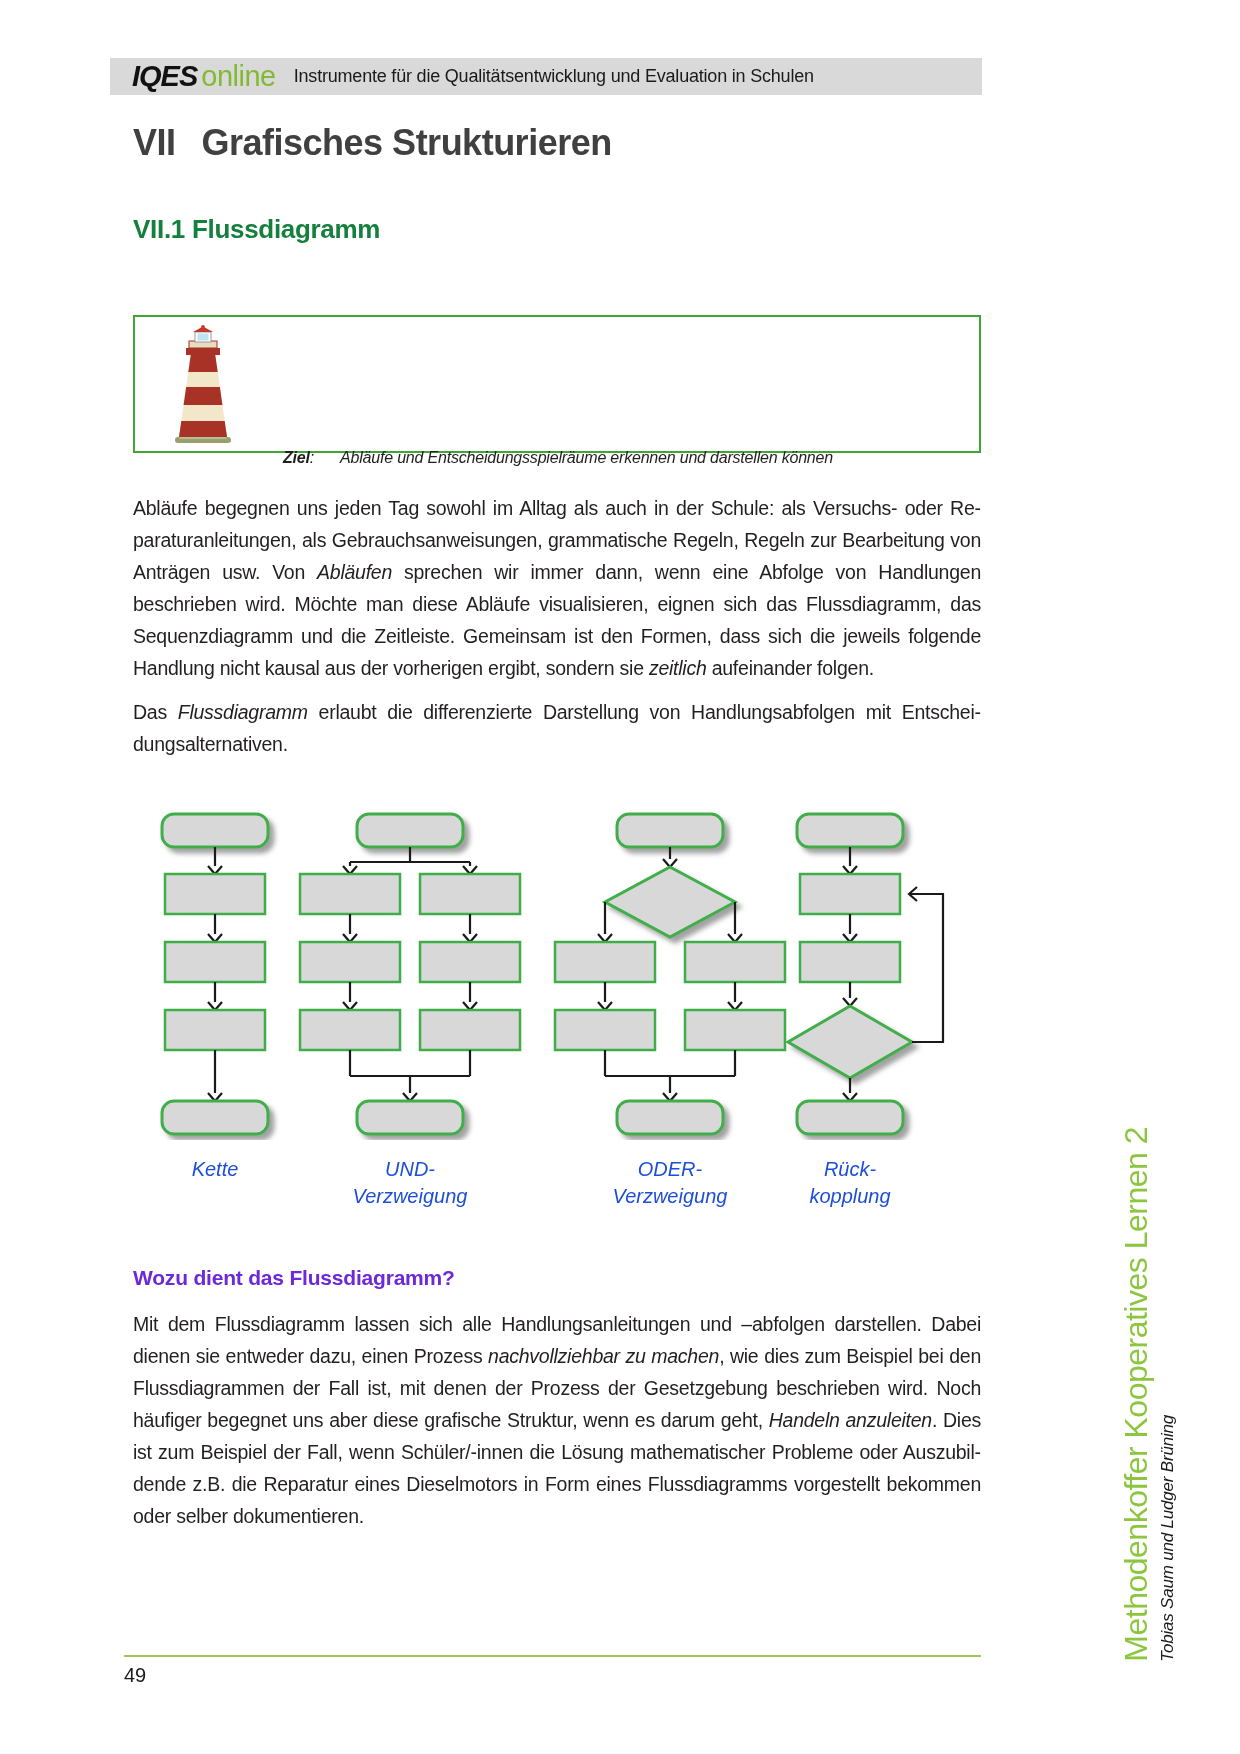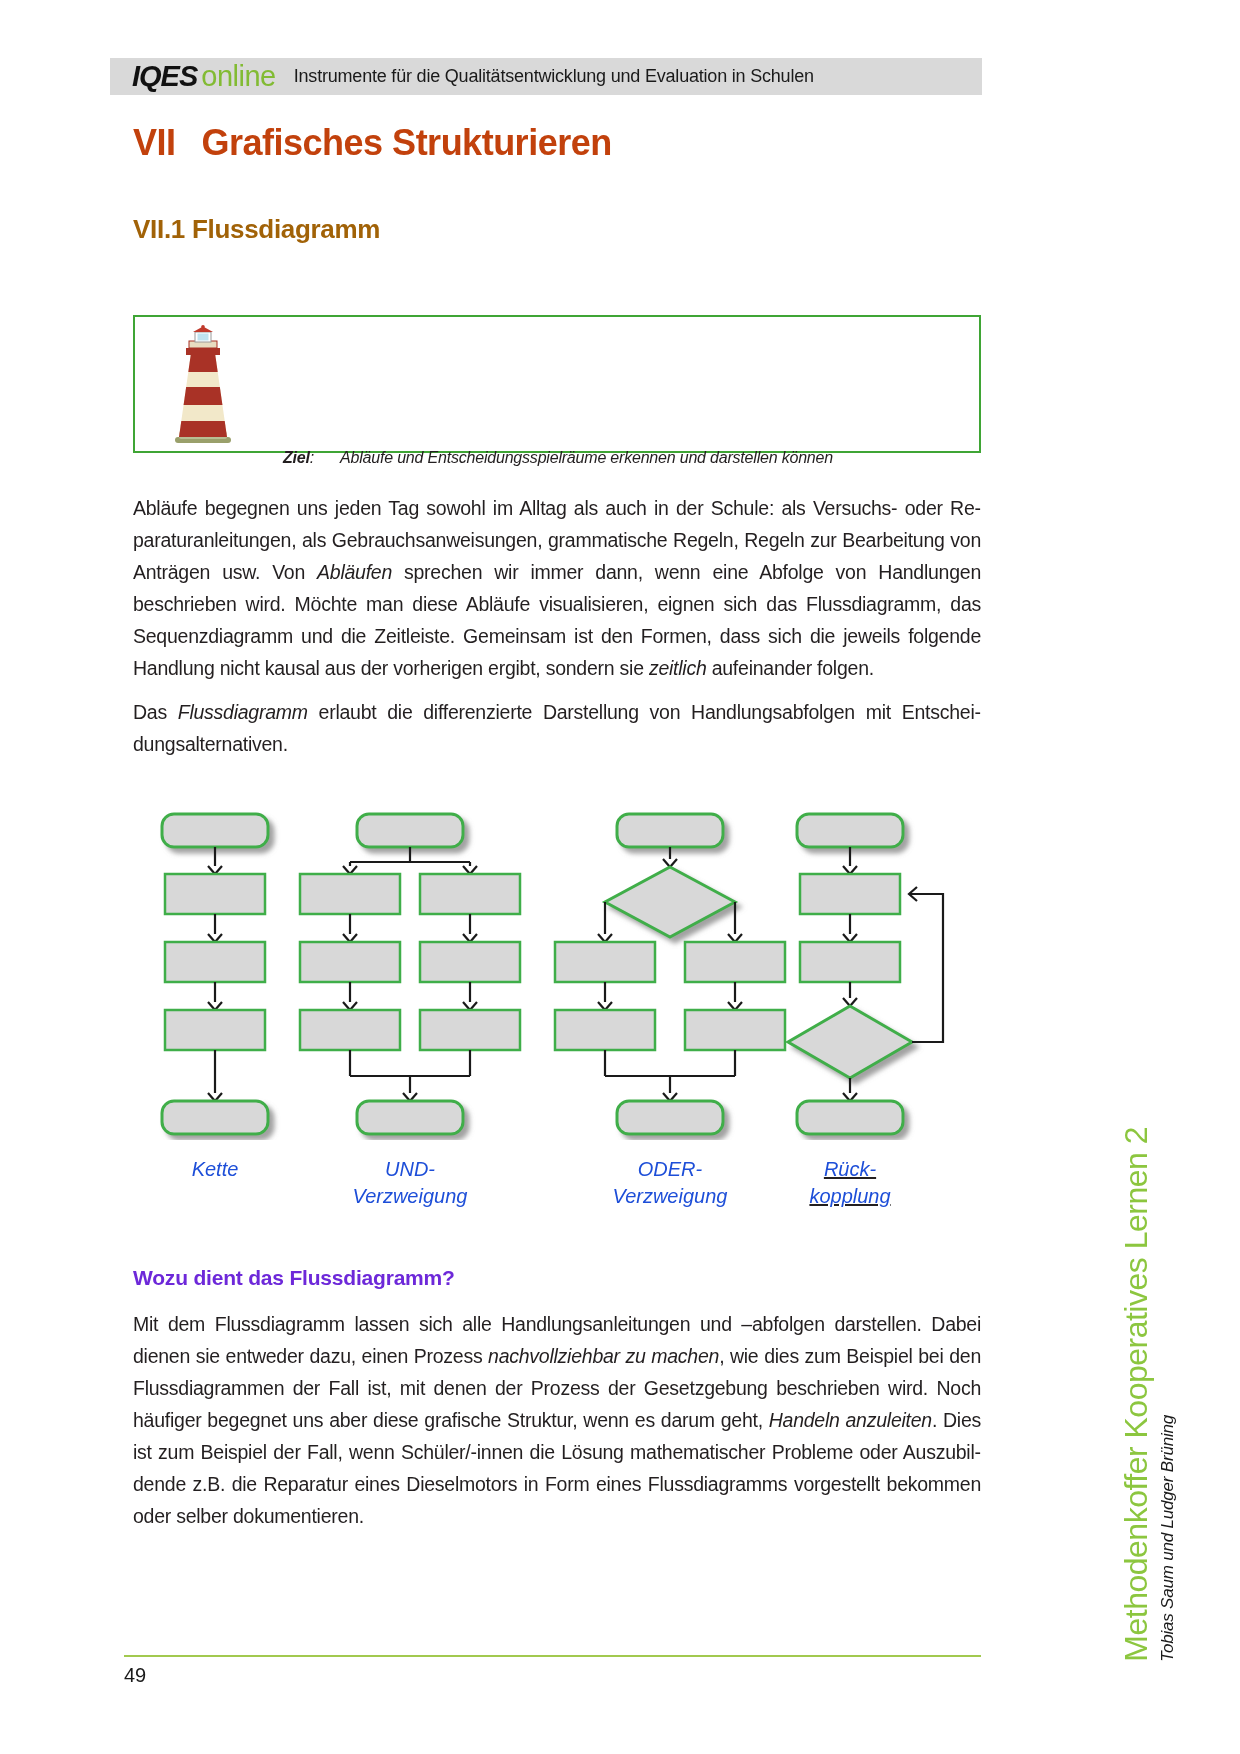--- a/index.html
+++ b/index.html
@@ -14,26 +14,26 @@
     position:absolute; left:110px; top:58px; width:872px; height:37px;
     background:#d9d9d9; display:flex; align-items:center; padding:0;
   }
   .logo{display:flex; align-items:baseline; margin-left:22px; white-space:nowrap;}
   .logo-iqes{font-size:29px; font-weight:bold; color:#111; letter-spacing:-1px;font-style:italic;}
   .logo-online{font-size:29px; font-weight:400; color:#82bb33; margin-left:4px; letter-spacing:-0.5px;}
   .topbar-subtitle{font-size:18px; color:#1a1a1a; margin-left:18px; letter-spacing:-0.2px; white-space:nowrap;}
   
   .title{
     position:absolute; left:133px; top:122px; margin:0;
-    font-size:36px; font-weight:bold; color:#c2410c; letter-spacing:-0.5px;
+    font-size:36px; font-weight:bold; color:#404040; letter-spacing:-0.5px;
   }
   .title-num{margin-right:26px;}
   .section{
     position:absolute; left:133px; top:214px; margin:0;
-    font-size:26px; font-weight:bold; color:#a16207; letter-spacing:-0.3px;
+    font-size:26px; font-weight:bold; color:#15803d; letter-spacing:-0.3px;
   }
   
   .goalbox{
     position:absolute; left:133px; top:315px; width:844px; height:134px;
     border:2px solid #3fa535; background:#fff;
   }
   .lighthouse{position:absolute; left:34px; top:8px;}
   .goal-line{
     position:absolute; left:148px; top:0; right:14px; height:100%;
     display:flex; align-items:flex-end; font-size:16px; letter-spacing:-0.2px;font-style:italic;
@@ -53,21 +53,21 @@
   .subhead{
     position:absolute; left:133px; top:1266px; margin:0;
     font-size:21px; font-weight:bold; color:#6d28d9; letter-spacing:-0.2px;
   }
   
   .fig{position:absolute; top:810px; margin:0;}
   .fig svg{display:block;}
   .fig-kette{left:140px; width:150px;}
   .fig-und{left:290px; width:240px;}
   .fig-oder{left:540px; width:260px;}
-  .fig-rueck{left:775px; width:200px;text-decoration:underline;}
+  .fig-rueck{left:775px; width:200px;}
   .caption{
     margin-top:16px; text-align:center; font-style:italic;
     font-size:20px; line-height:27px; color:#1d4ed8;
   }
   .fig-rueck .caption{width:150px; margin-left:0;}
   .term{fill:#d8d8d8; stroke:#3fae49; stroke-width:3; filter:url(#ds);}
   .proc{fill:#d8d8d8; stroke:#3fae49; stroke-width:2.5;}
   .dec{fill:#d8d8d8; stroke:#3fae49; stroke-width:3; filter:url(#ds);}
   .flow{stroke:#1a1a1a; stroke-width:2.2; fill:none;}
   

